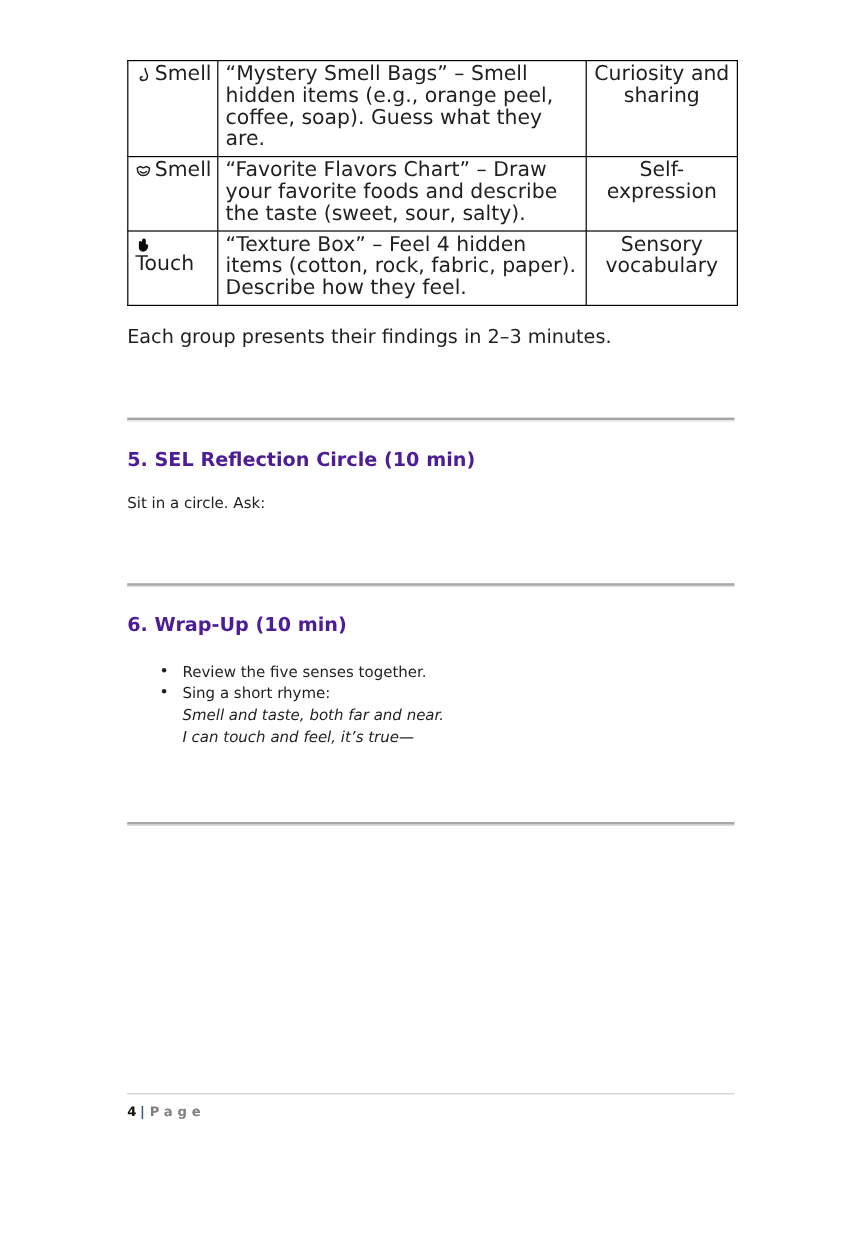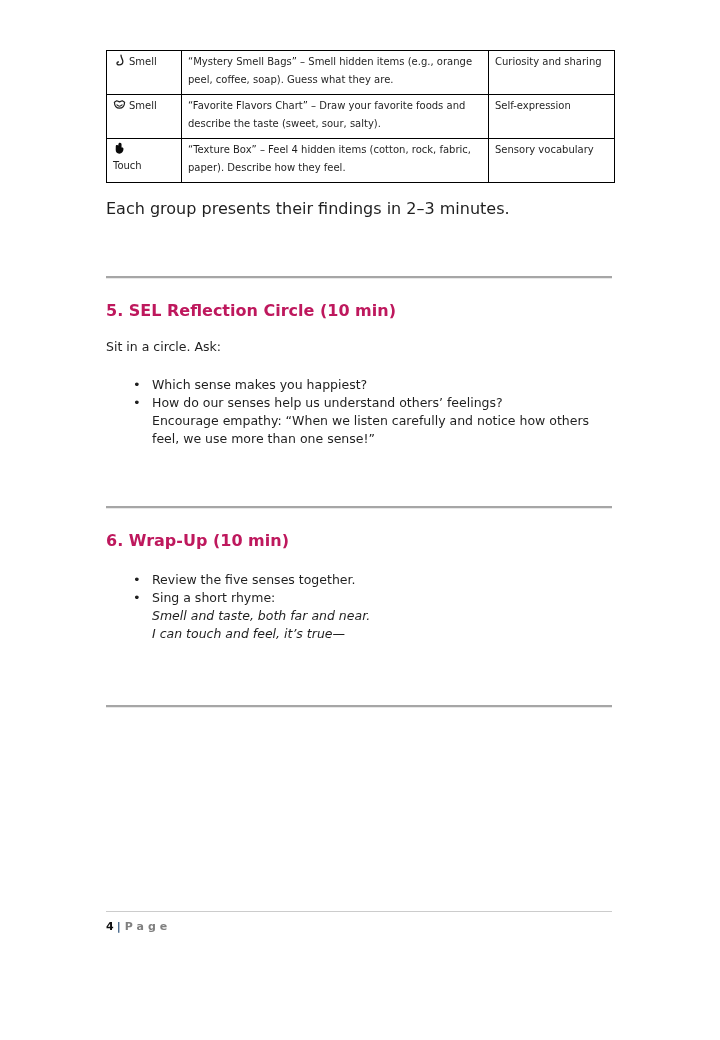--- a/index.html
+++ b/index.html
@@ -15,50 +15,50 @@
   .content {
     position: absolute;
     left: 106px;
     top: 50px;
     width: 506px;
   }
   
   table.sense-table {
     border-collapse: collapse;
     width: 506px;
-    font-size: 10px;
+    font-size: 17px;
     line-height: 18px;
     table-layout: fixed;
   }
   table.sense-table td {
     border: 1.5px solid #000000;
     vertical-align: top;
     padding: 2px 6px 5px 6px;
   }
   td.col-sense  { width: 62px; }
   td.col-activity { width: 294px; }
-  td.col-focus { width: 113px; }
+  td.col-focus { width: 113px; text-align: center; }
   .sense-label { white-space: nowrap; }
   .sense-icon { display: inline-block; vertical-align: -2px; margin-right: 3px; }
   .touch-icon-line { display: block; height: 16px; }
   
   .para { font-size: 16px; line-height: 18px; margin: 17px 0 0 0; }
   .divider {
     height: 2px;
     background: #a6a6a6;
     border-bottom: 1px solid #e8e8e8;
     margin-top: 58px;
   }
   .divider.d3 { margin-top: 62px; }
   h2.section-heading {
     font-size: 16px;
     line-height: 20px;
     margin: 22px 0 0 0;
     font-weight: bold;
-    color: #be185d;
+    color: #4c1d95;
   }
   .intro { font-size: 12.5px; line-height: 18px; margin: 17px 0 0 0; }
   ul.bullets {
     list-style: none;
     margin: 20px 0 0 0;
     padding: 0;
     font-size: 12.5px;
     line-height: 18px;
   }
   ul.bullets li {
@@ -145,29 +145,20 @@
     </table>
 
     <p class="para">Each group presents their findings in 2–3 minutes.</p>
 
     <div class="divider"></div>
 
     <h2 class="section-heading">5. SEL Reflection Circle (10 min)</h2>
 
     <p class="intro">Sit in a circle. Ask:</p>
 
-    <ul class="bullets">
-      <li>
-        <div>Which sense makes you happiest?</div>
-      </li>
-      <li>
-        <div>How do our senses help us understand others’ feelings?</div>
-        <div class="continuation">Encourage empathy: “When we listen carefully and notice how others feel, we use more than one sense!”</div>
-      </li>
-    </ul>
 
     <div class="divider"></div>
 
     <h2 class="section-heading">6. Wrap-Up (10 min)</h2>
 
     <ul class="bullets">
       <li>
         <div>Review the five senses together.</div>
       </li>
       <li>

